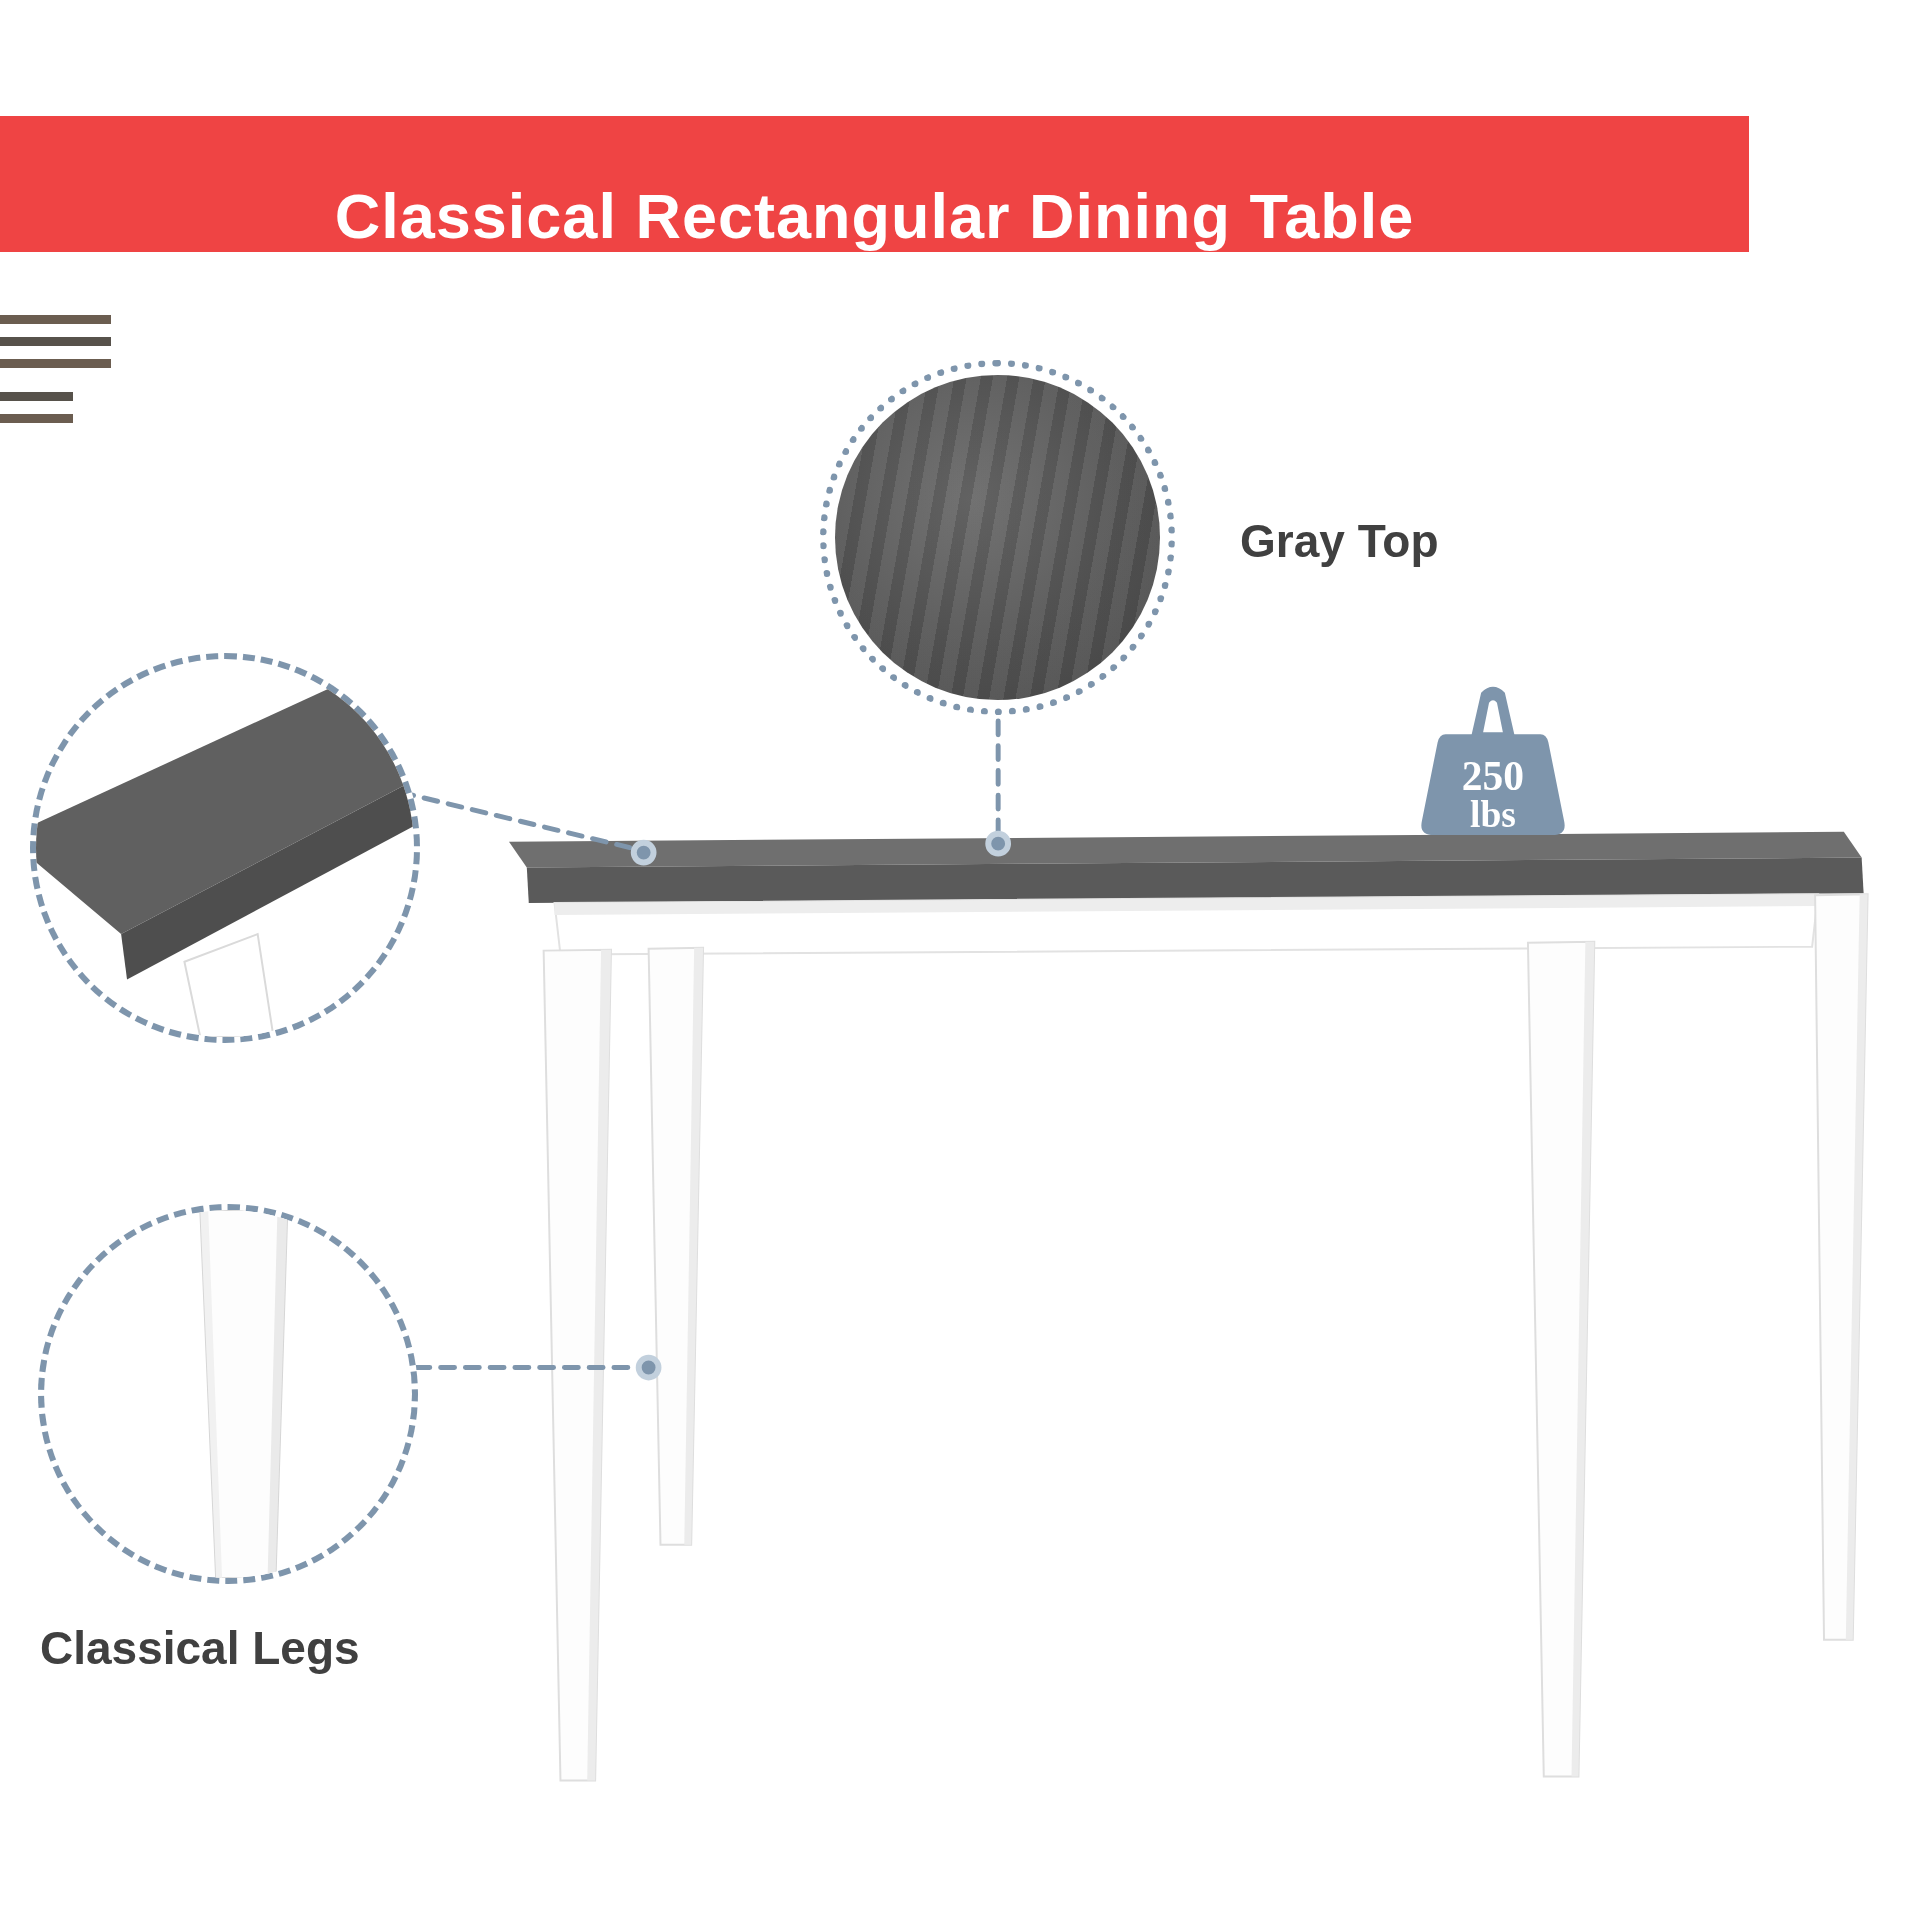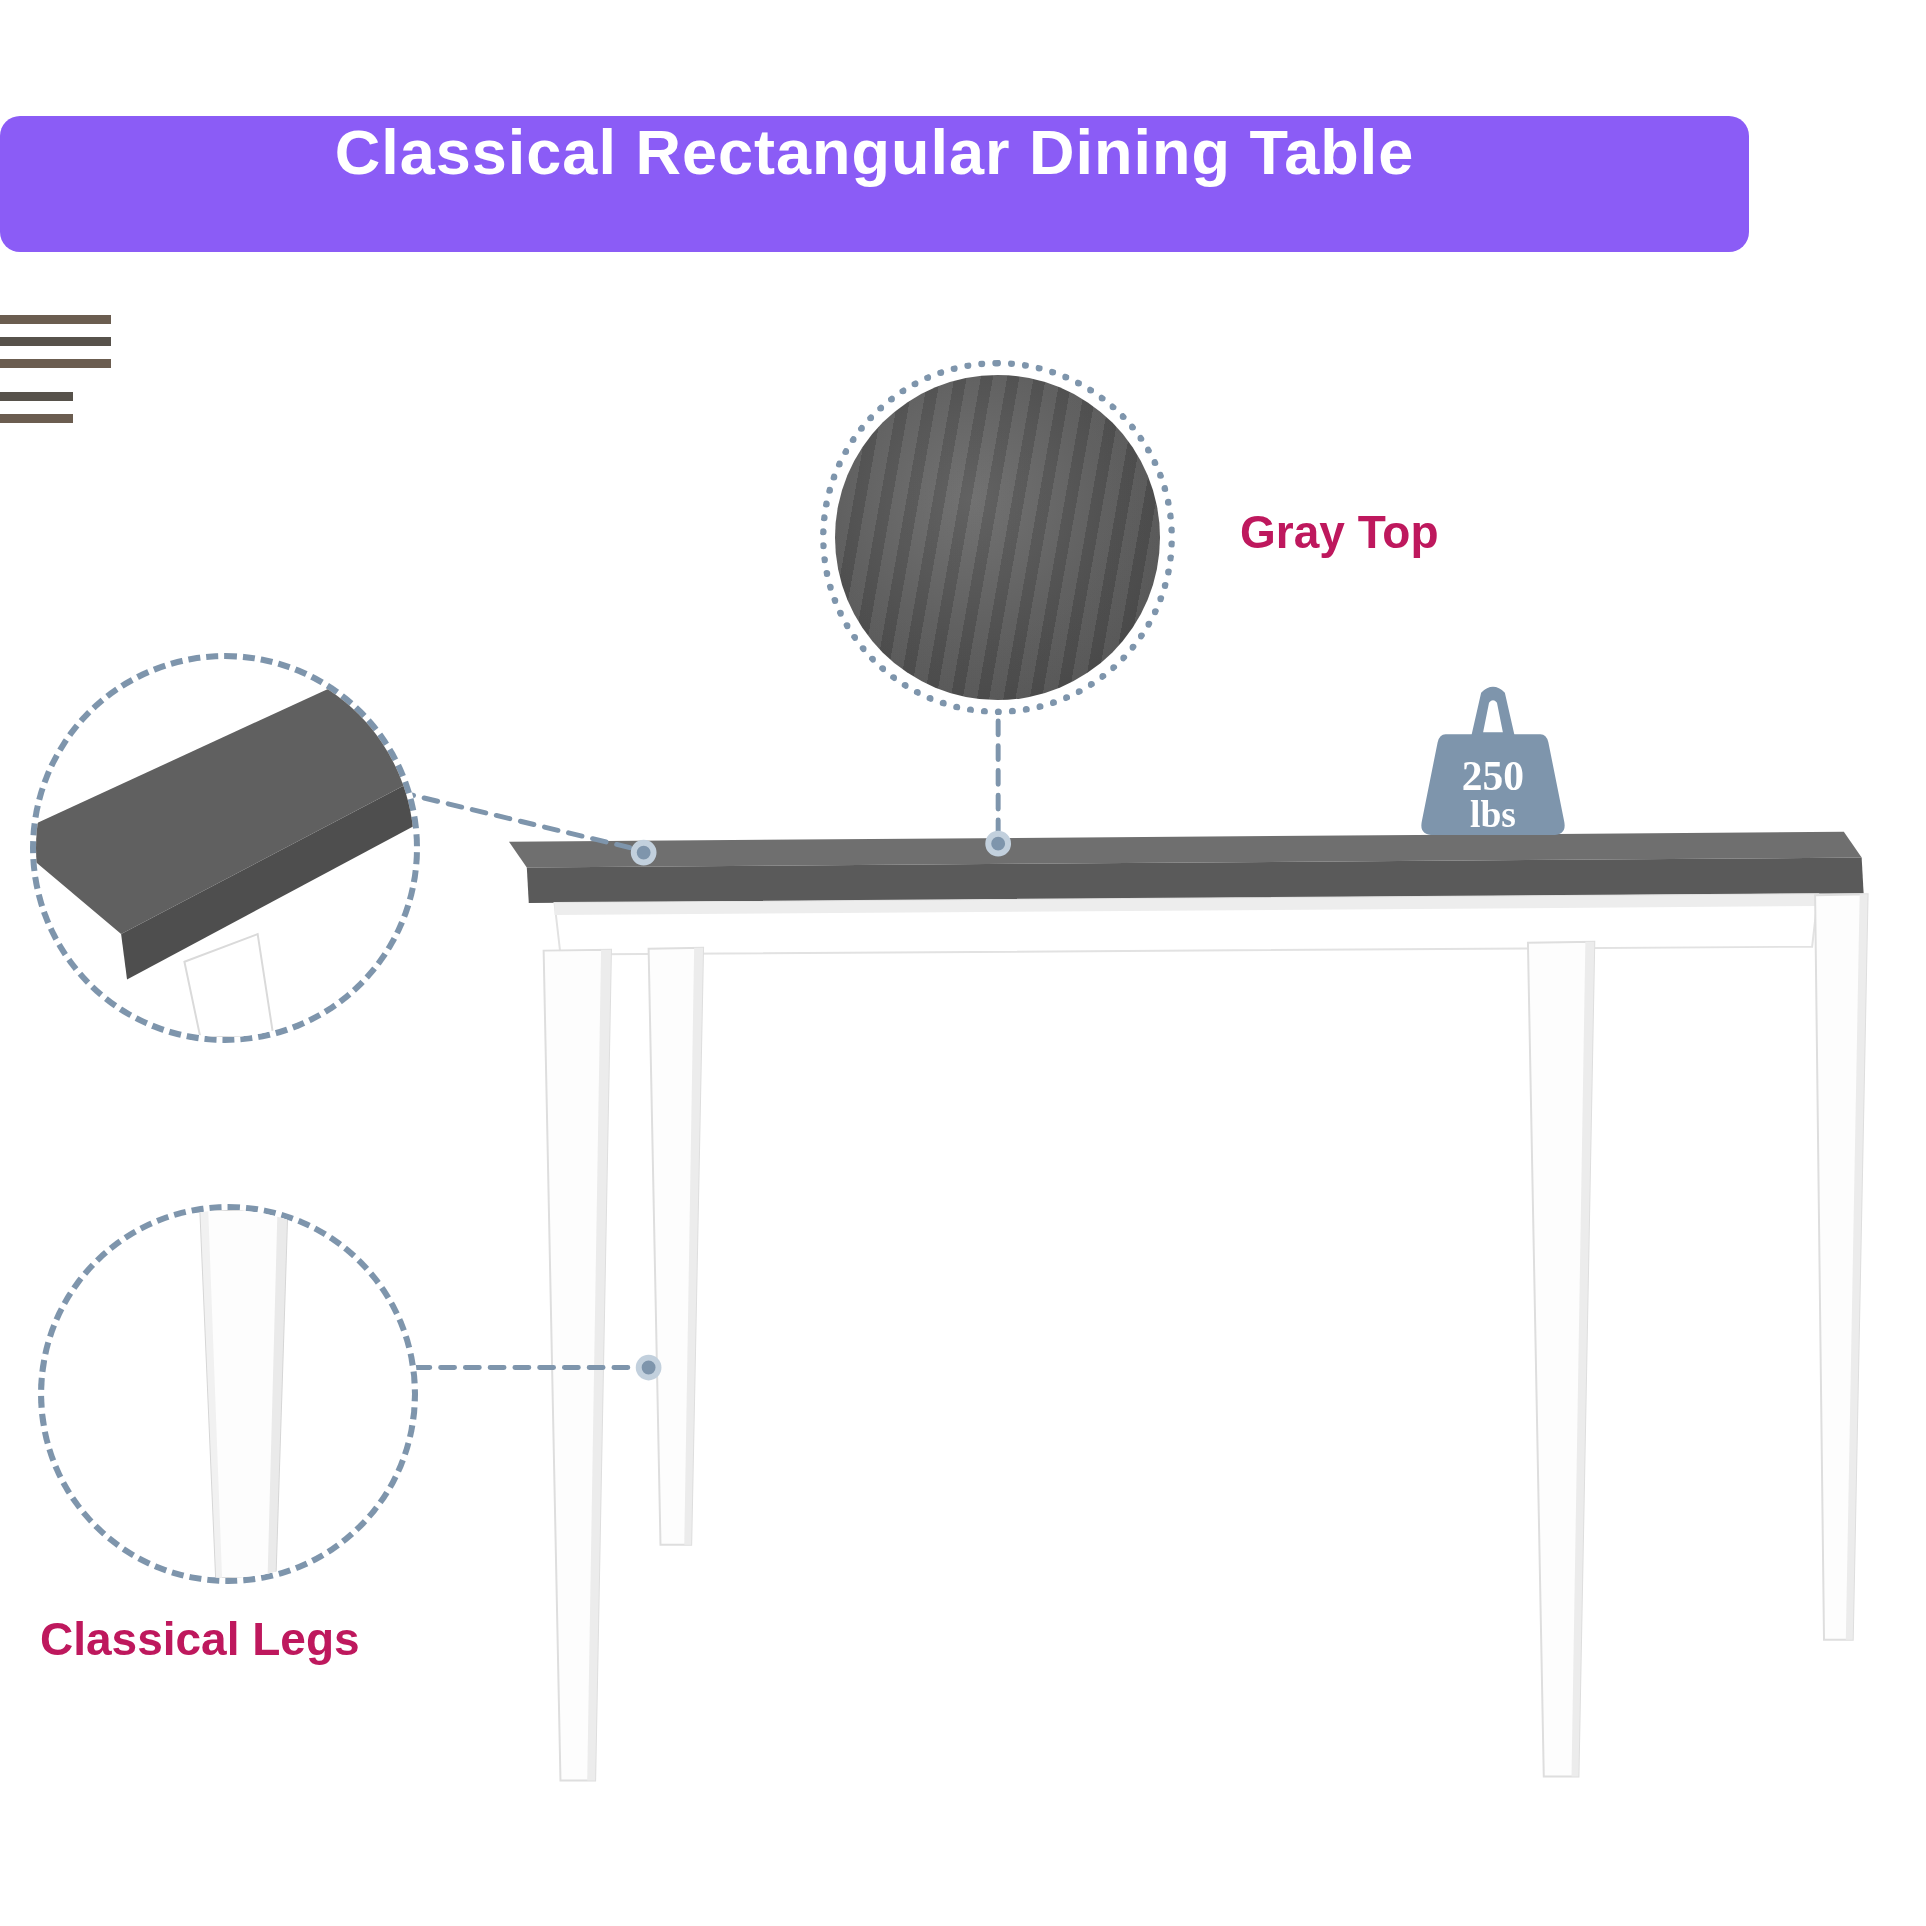--- a/index.html
+++ b/index.html
@@ -1,29 +1,29 @@
 <!DOCTYPE html>
 <html><head>
 <meta charset="utf-8">
 <style>
   html,body{margin:0;padding:0;background:#ffffff;}
   #stage{position:relative;width:1927px;height:1927px;background:#ffffff;overflow:hidden;
          font-family:"Liberation Sans", sans-serif;}
 
   
-  .banner{position:absolute;left:0;top:116px;width:1749px;height:136px;background:#8b5cf6;
-          display:flex;align-items:flex-start;justify-content:center;border-radius:20px;}
+  .banner{position:absolute;left:0;top:116px;width:1749px;height:136px;background:#ef4444;
+          display:flex;align-items:flex-end;justify-content:center;}
   .banner-title{color:#ffffff;font-size:63px;font-weight:800;letter-spacing:1px;white-space:nowrap;}
 
   
   .decor{position:absolute;left:0;}
   .decor .bar{height:9px;margin-bottom:13px;}
 
   
-  .label{position:absolute;color:#be185d;font-size:46px;font-weight:800;white-space:nowrap;}
+  .label{position:absolute;color:#404040;font-size:46px;font-weight:800;white-space:nowrap;margin-top:9px;}
 
   
   .dot-circle{position:absolute;left:820px;top:360px;width:341px;height:341px;border-radius:50%;
               border:7px dotted #7E95AC;background:#ffffff;}
   .dot-circle .fill{position:absolute;inset:8px;border-radius:50%;
         background:
           repeating-linear-gradient(100deg, rgba(255,255,255,0.05) 0 14px, rgba(0,0,0,0.08) 14px 26px),
           radial-gradient(circle at 42% 38%, #6a6a6a 0%, #565656 55%, #484848 100%);}
 
   

